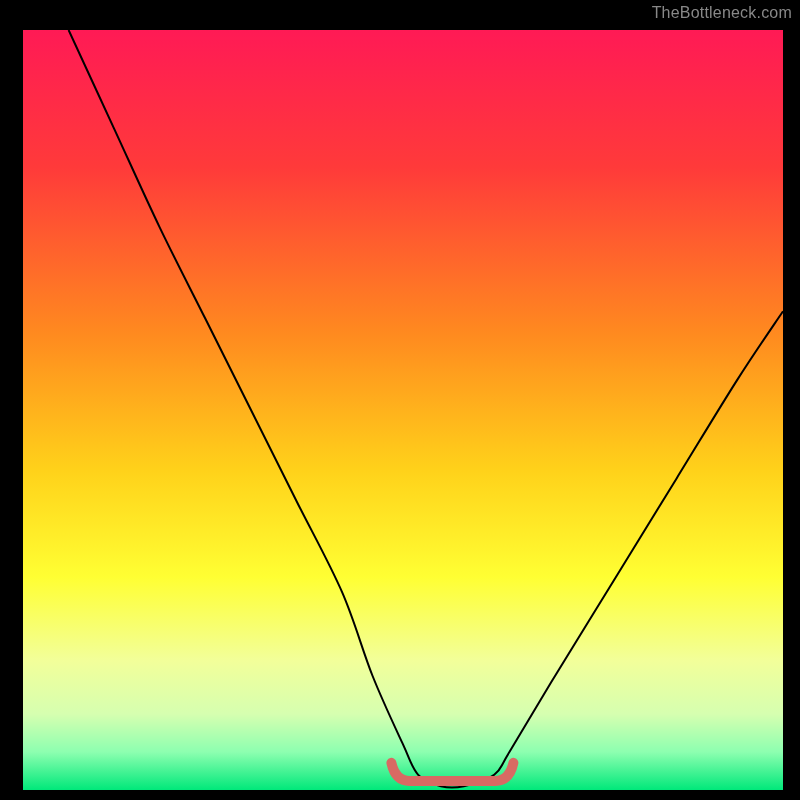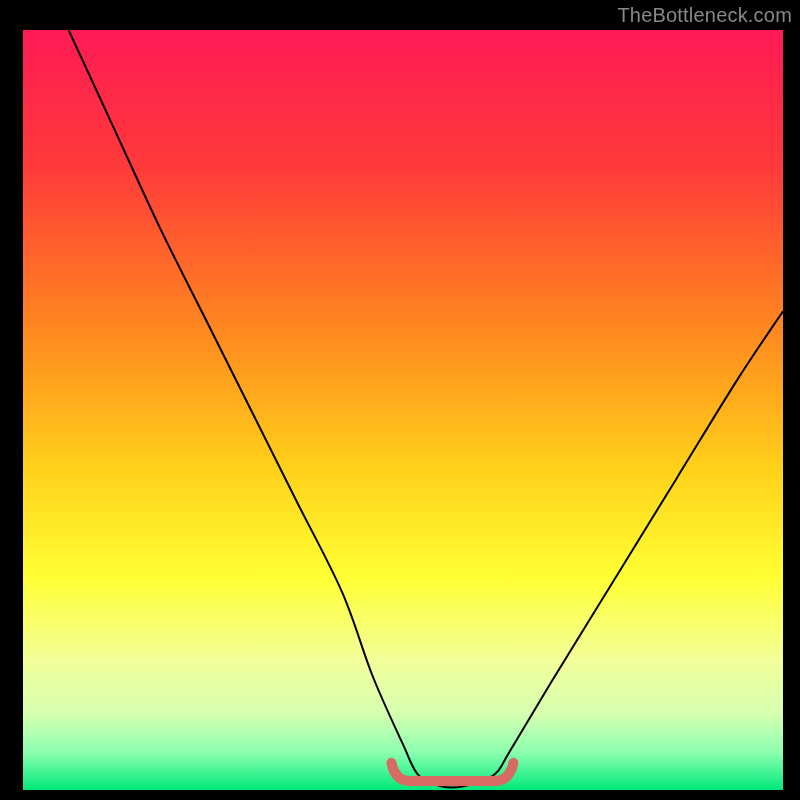--- a/index.html
+++ b/index.html
@@ -14,21 +14,21 @@
   .wrap {
     position: relative;
     width: 800px;
     height: 800px;
   }
   .watermark {
     position: absolute;
     top: 4px;
     right: 8px;
     color: #888;
-    font-size: 20px;
+    font-size: 16px;
     font-weight: 500;
     letter-spacing: 0.2px;
     z-index: 10;
     user-select: none;
   }
   .plot {
     position: absolute;
     left: 23px;
     top: 30px;
     width: 760px;

